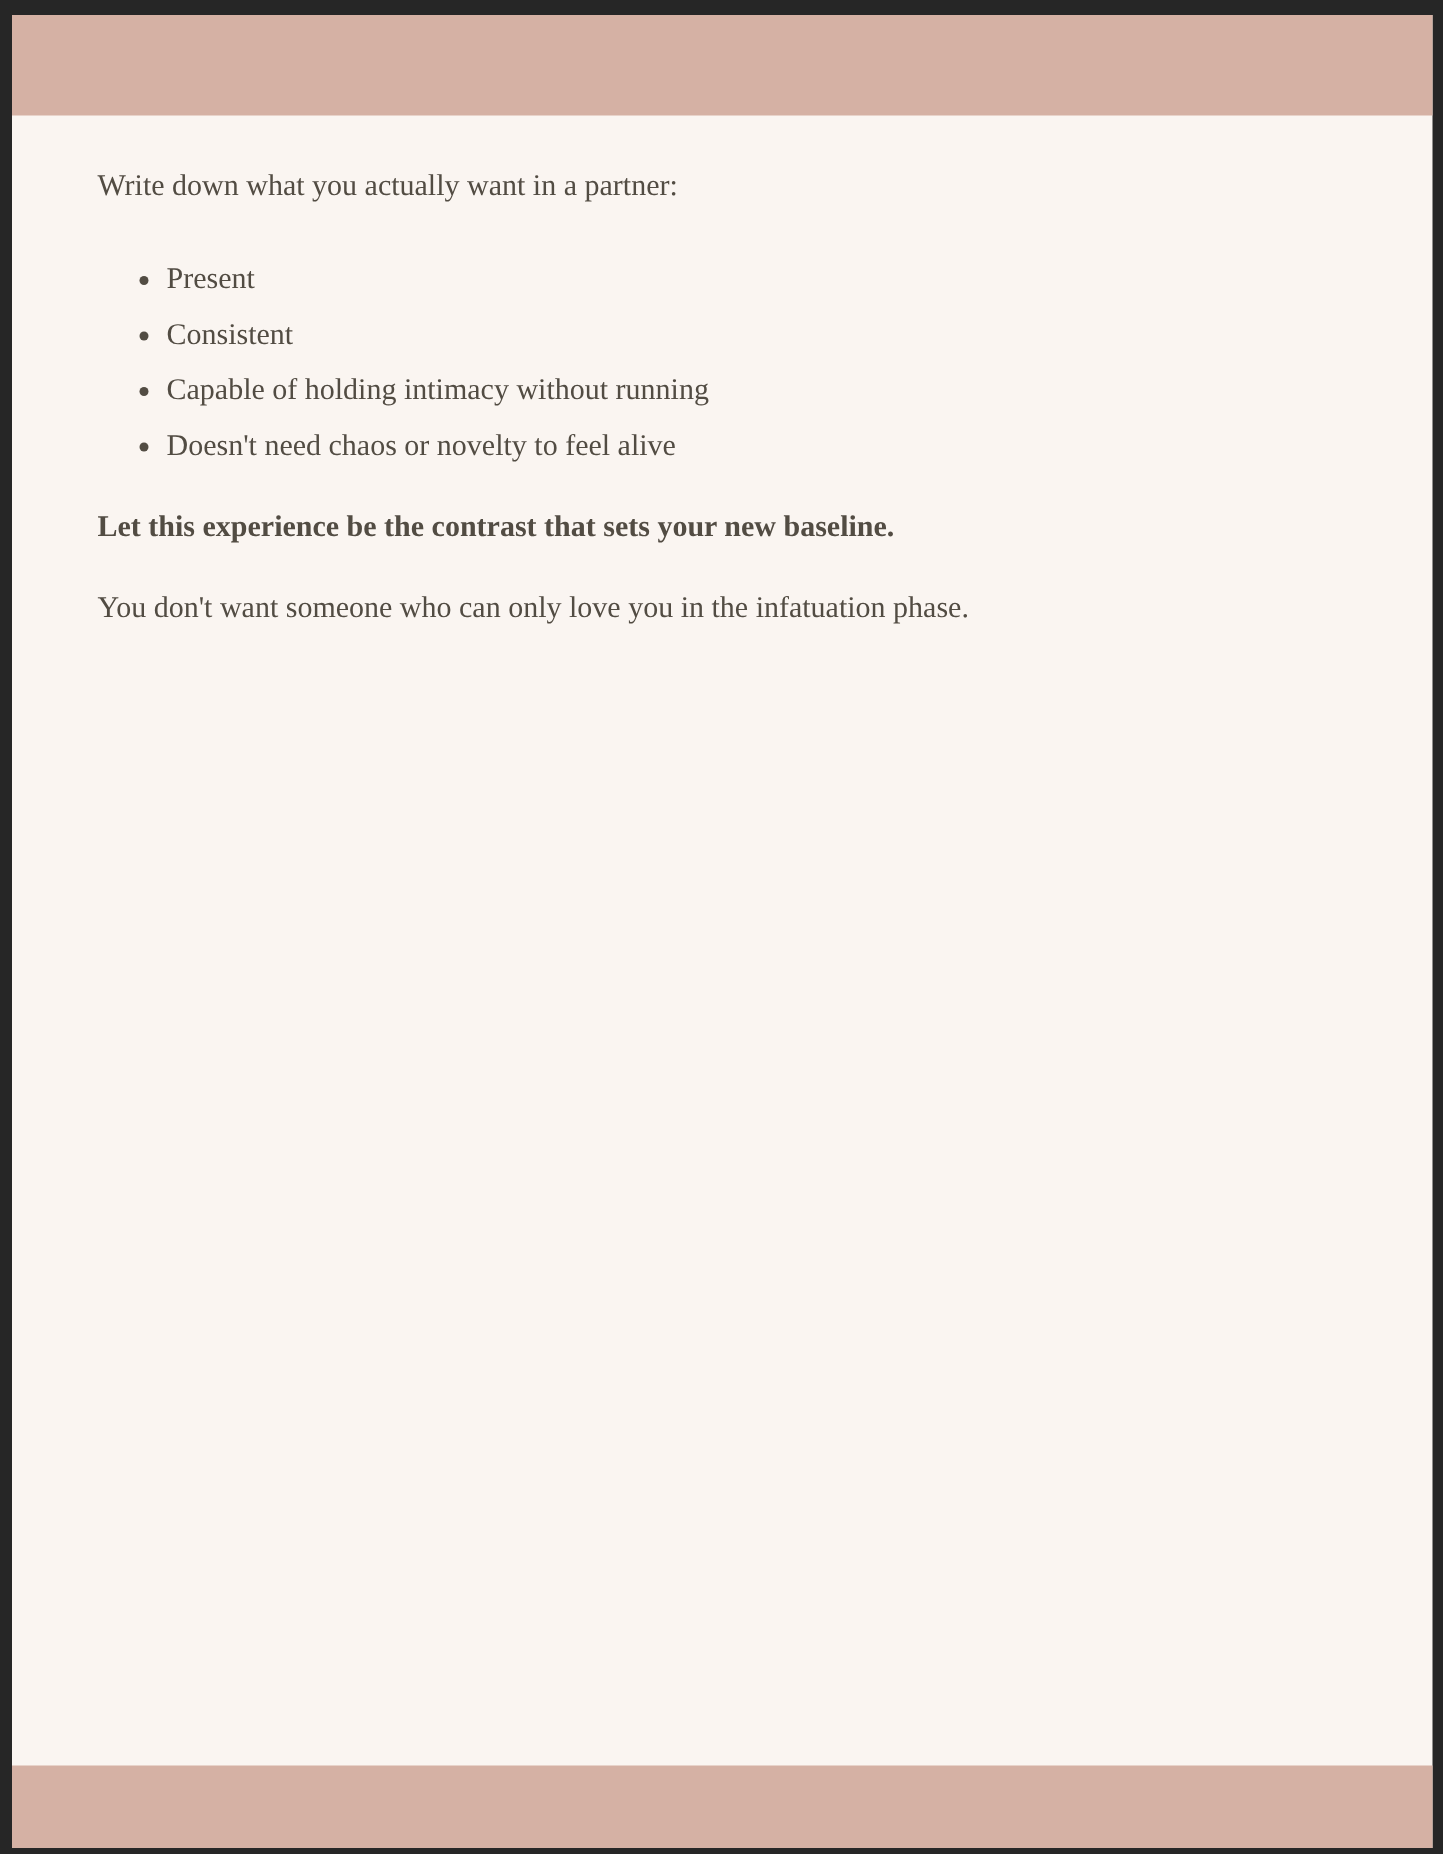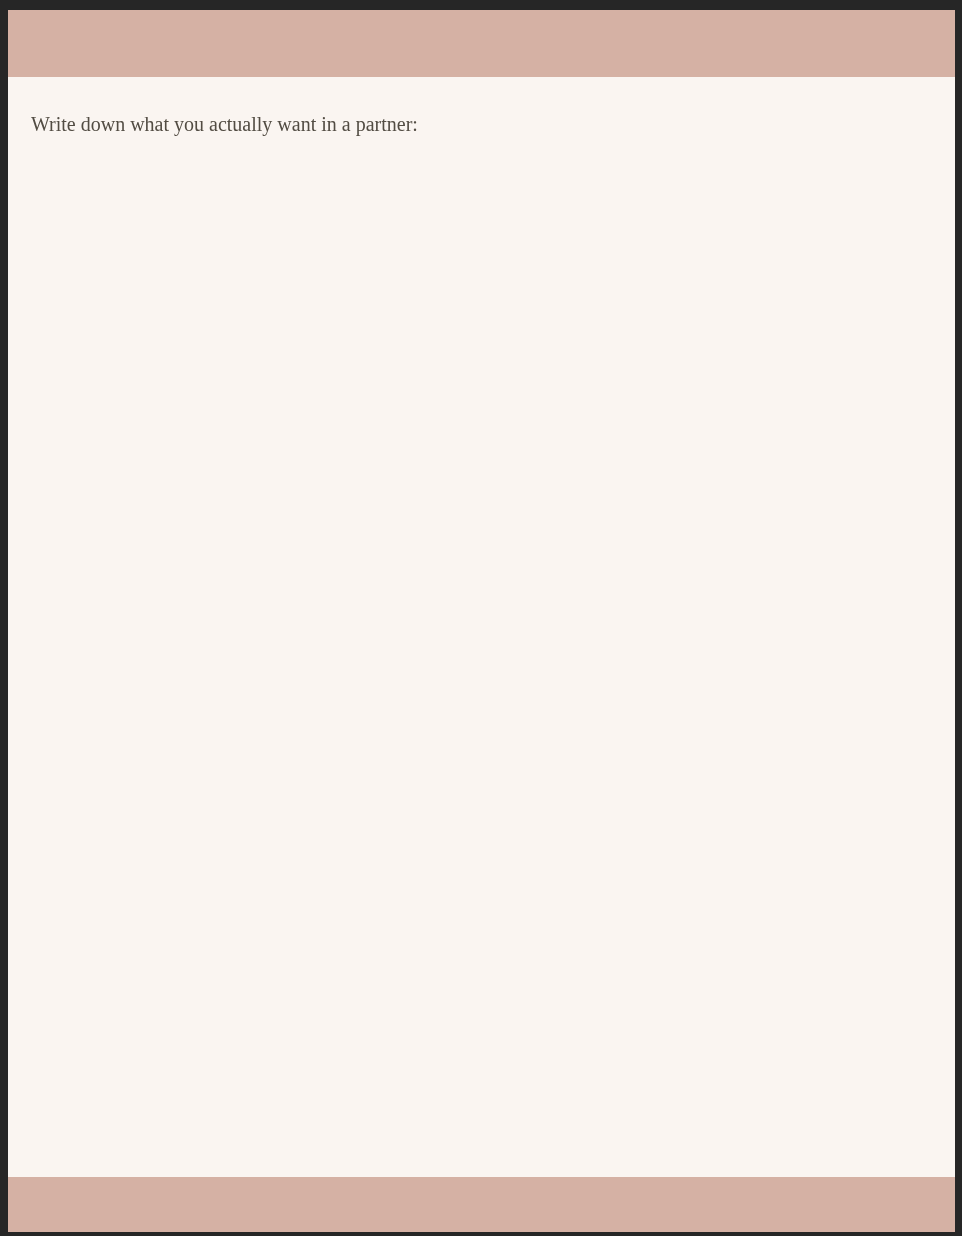--- a/index.html
+++ b/index.html
@@ -23,21 +23,21 @@
     flex-direction: column;
   }
   .band {
     background: #d5b1a4;
     flex: 0 0 auto;
   }
   .band-top { height: 67px; }
   .band-bottom { height: 55px; }
   .content {
     flex: 1 1 auto;
-    padding: 33px 57px 0 23px;
+    padding: 33px 57px 0 57px;
     color: #524c43;
     font-size: 20px;
     overflow: hidden;
   }
   .content p {
     margin: 26px 0;
     line-height: 28px;
   }
   .content p.intro { margin-top: 0; }
   .content p.em { font-weight: bold; }
@@ -54,20 +54,28 @@
 </head>
 <body>
 
 <div class="page">
 
   <div class="band band-top"></div>
 
   <div class="content">
     <p class="intro">Write down what you actually want in a partner:</p>
 
+    <ul>
+      <li>Present</li>
+      <li>Consistent</li>
+      <li>Capable of holding intimacy without running</li>
+      <li>Doesn't need chaos or novelty to feel alive</li>
+    </ul>
 
+    <p class="em">Let this experience be the contrast that sets your new baseline.</p>
 
+    <p>You don't want someone who can only love you in the infatuation phase.</p>
 
   </div>
 
   <div class="band band-bottom"></div>
 
 </div>
 
 </body></html>

